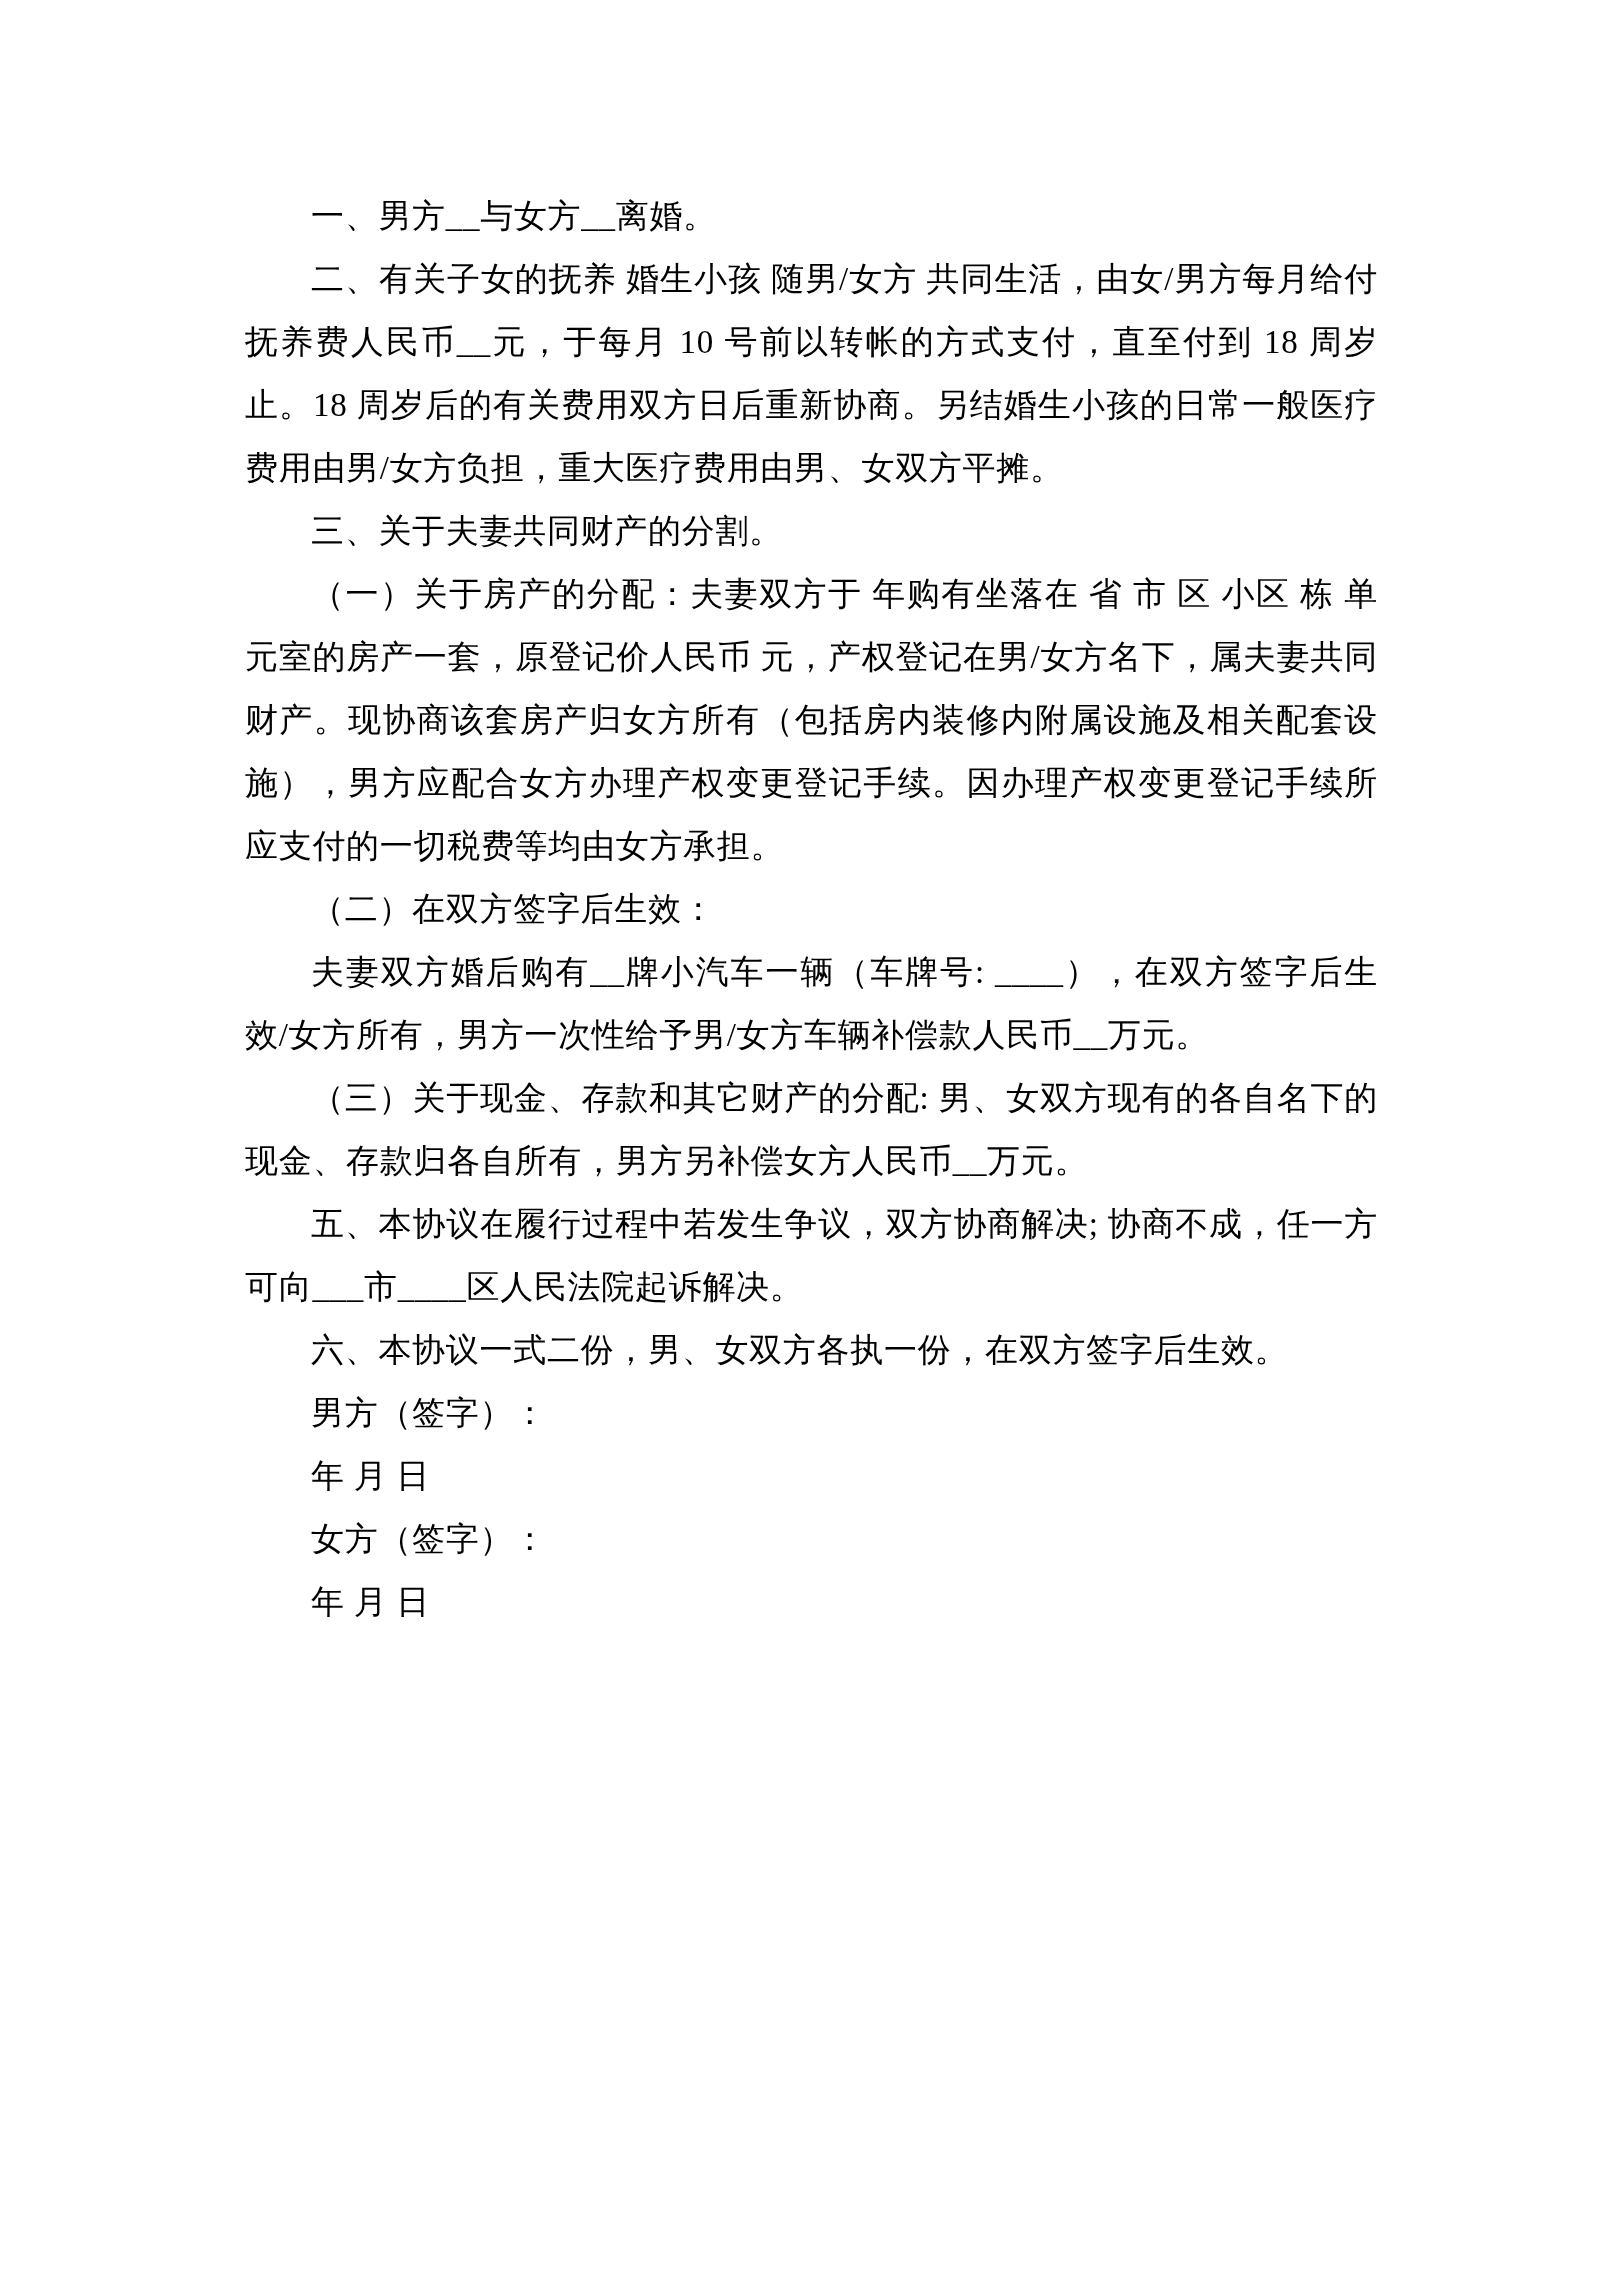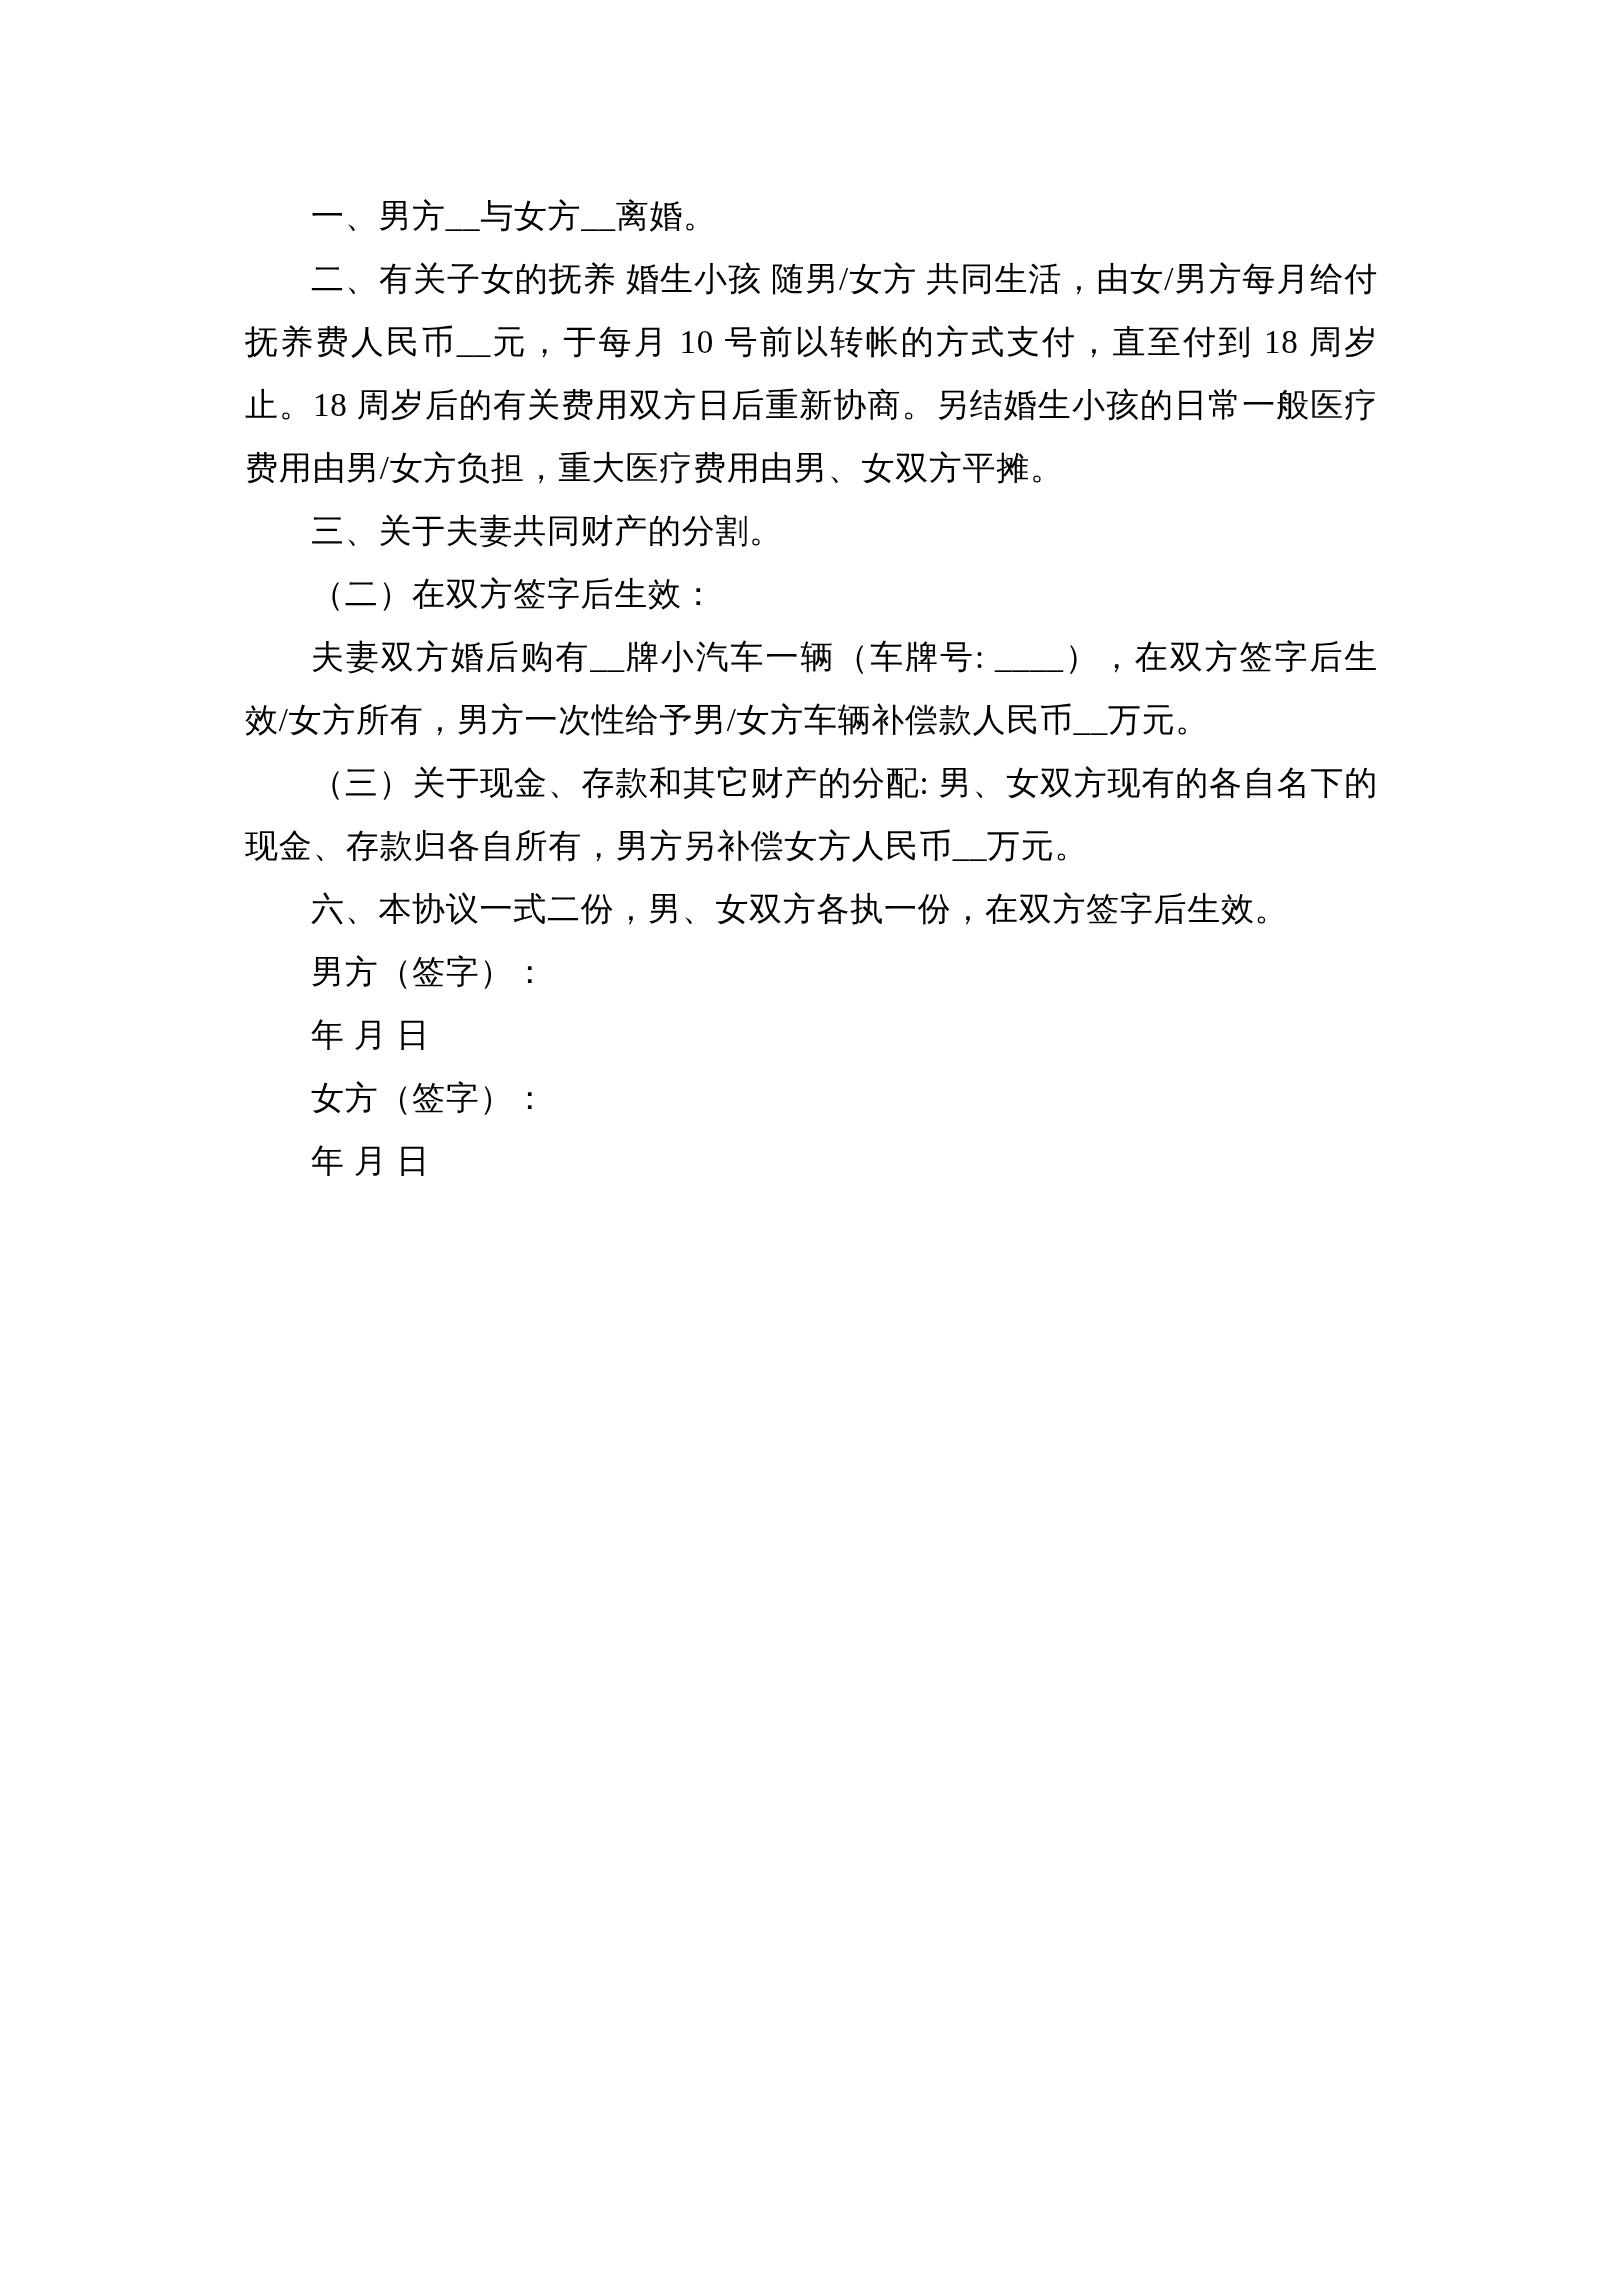--- a/index.html
+++ b/index.html
@@ -33,23 +33,25 @@
   }
 </style>
 </head>
 <body>
 
 <div class="page">
   <div class="textblock">
     <p class="para">一、男方__与女方__离婚。</p>
     <p class="para">二、有关子女的抚养 婚生小孩 随男/女方 共同生活，由女/男方每月给付抚养费人民币__元，于每月 10 号前以转帐的方式支付，直至付到 18 周岁止。18 周岁后的有关费用双方日后重新协商。另结婚生小孩的日常一般医疗费用由男/女方负担，重大医疗费用由男、女双方平摊。</p>
     <p class="para">三、关于夫妻共同财产的分割。</p>
+    <p class="para">（一）关于房产的分配：夫妻双方于 年购有坐落在 省 市 区 小区 栋 单元室的房产一套，原登记价人民币 元，产权登记在男/女方名下，属夫妻共同财产。现协商该套房产归女方所有（包括房内装修内附属设施及相关配套设施），男方应配合女方办理产权变更登记手续。因办理产权变更登记手续所应支付的一切税费等均由女方承担。</p>
     <p class="para">（二）在双方签字后生效：</p>
     <p class="para">夫妻双方婚后购有__牌小汽车一辆（车牌号: ____），在双方签字后生效/女方所有，男方一次性给予男/女方车辆补偿款人民币__万元。</p>
     <p class="para">（三）关于现金、存款和其它财产的分配: 男、女双方现有的各自名下的现金、存款归各自所有，男方另补偿女方人民币__万元。</p>
+    <p class="para">五、本协议在履行过程中若发生争议，双方协商解决; 协商不成，任一方可向___市____区人民法院起诉解决。</p>
     <p class="para">六、本协议一式二份，男、女双方各执一份，在双方签字后生效。</p>
     <p class="para">男方（签字）：</p>
     <p class="para">年 月 日</p>
     <p class="para">女方（签字）：</p>
     <p class="para">年 月 日</p>
   </div>
 </div>
 
 
 </body></html>

